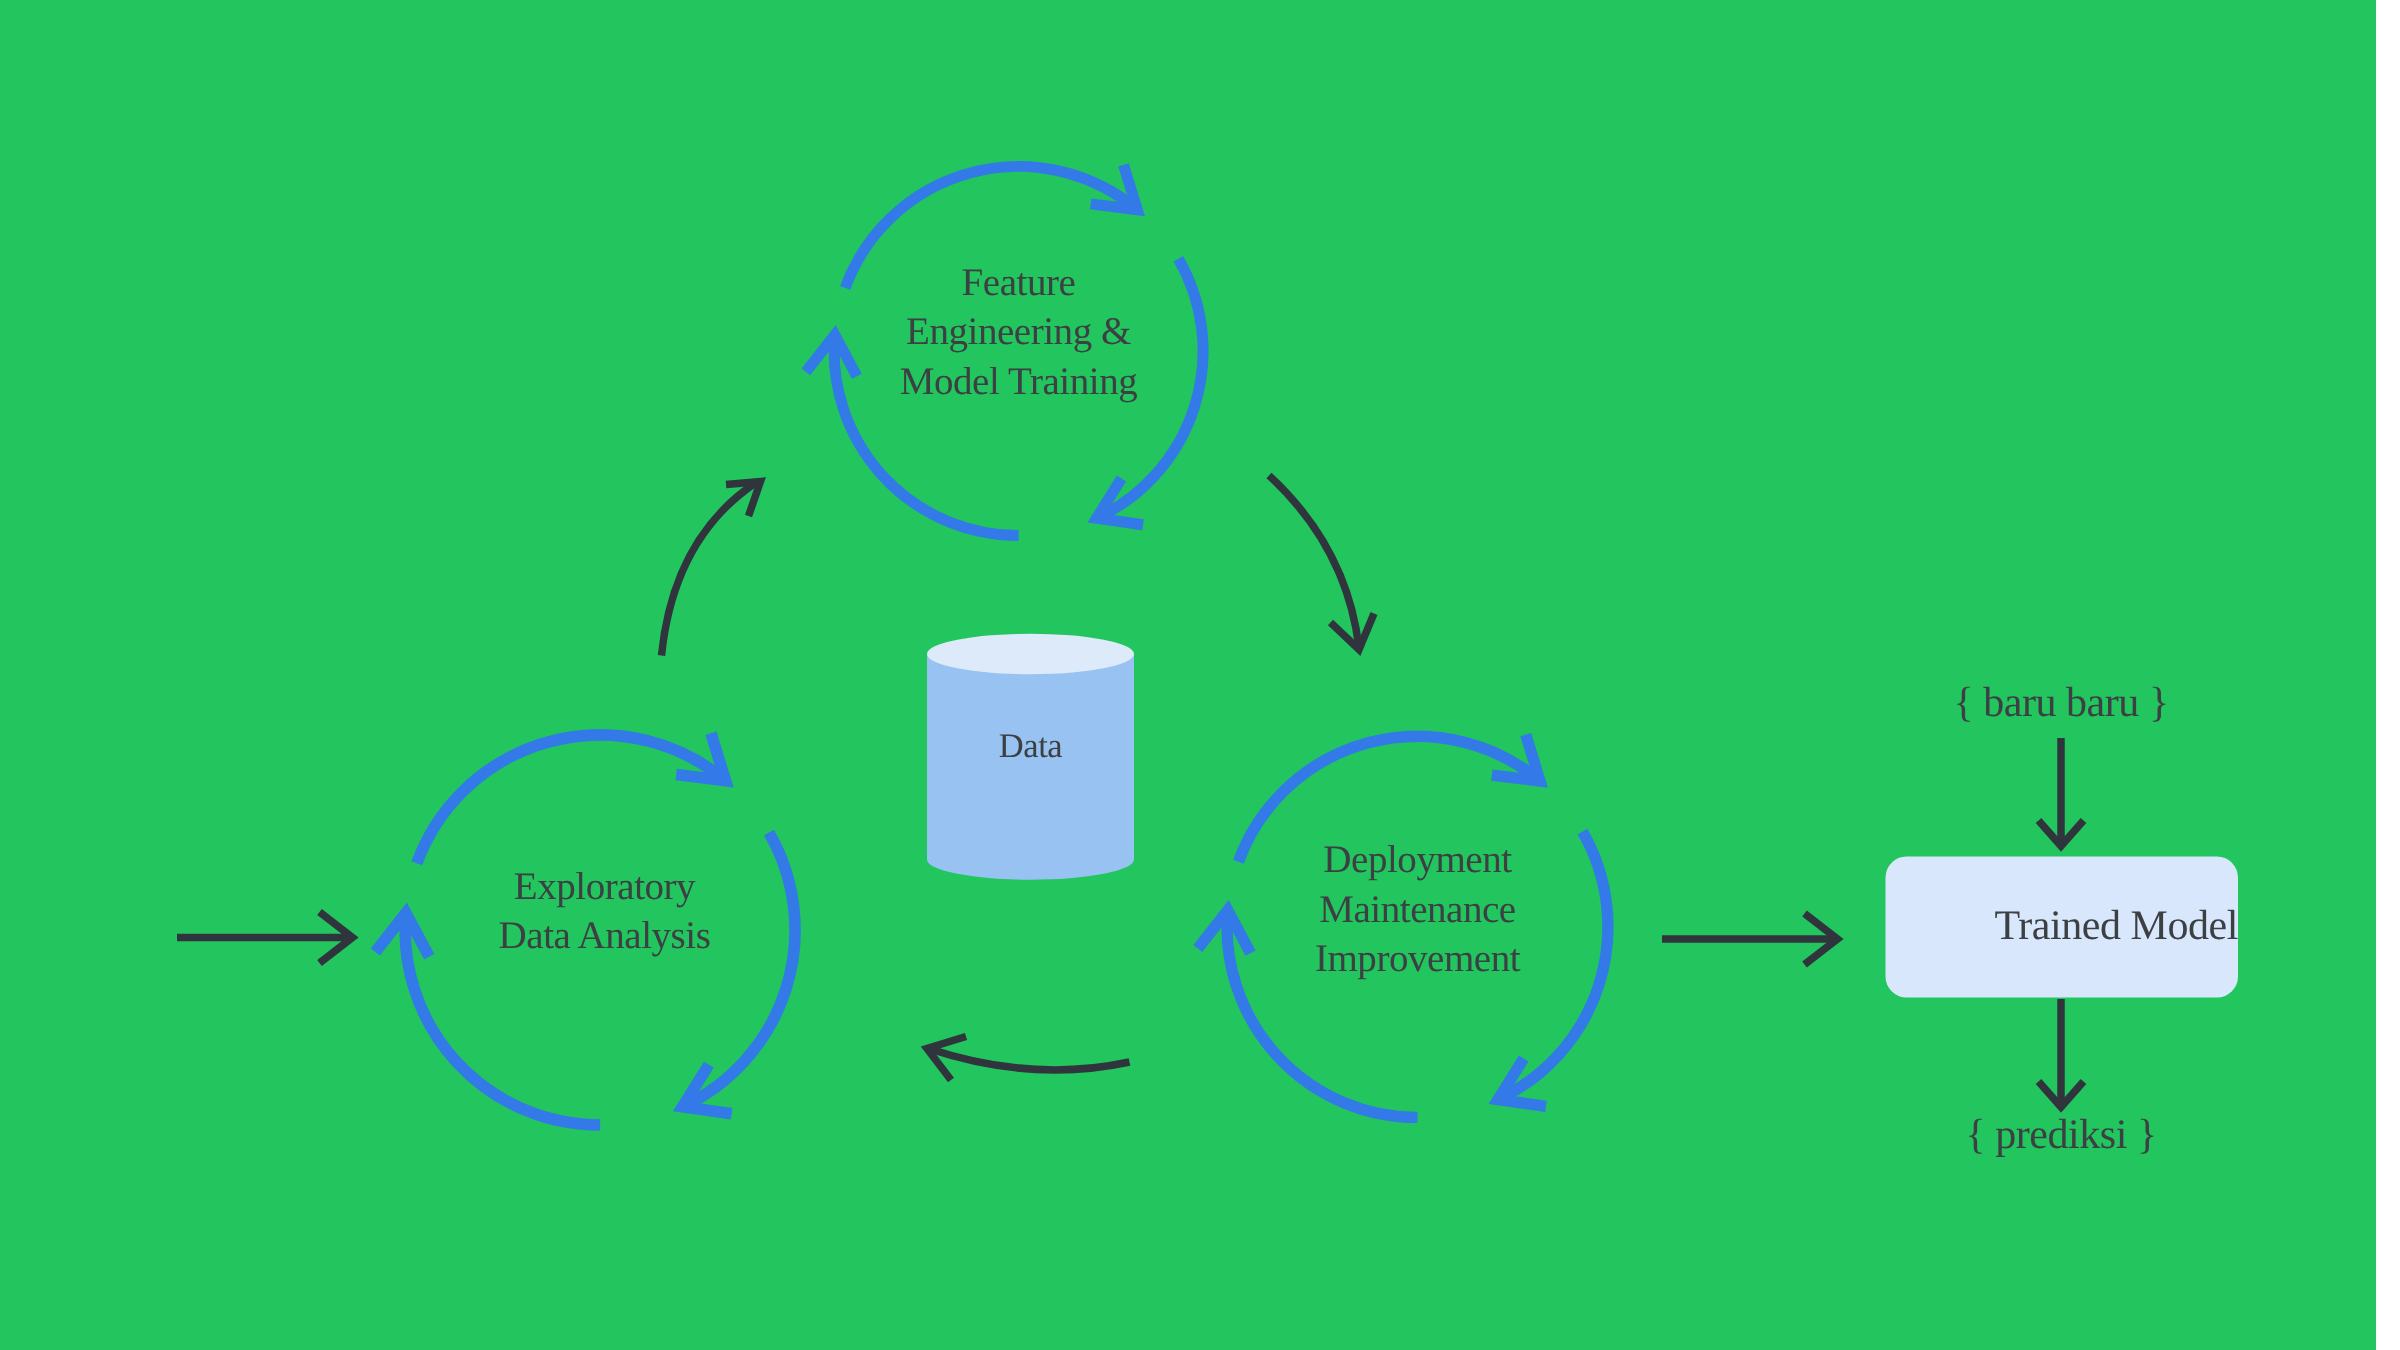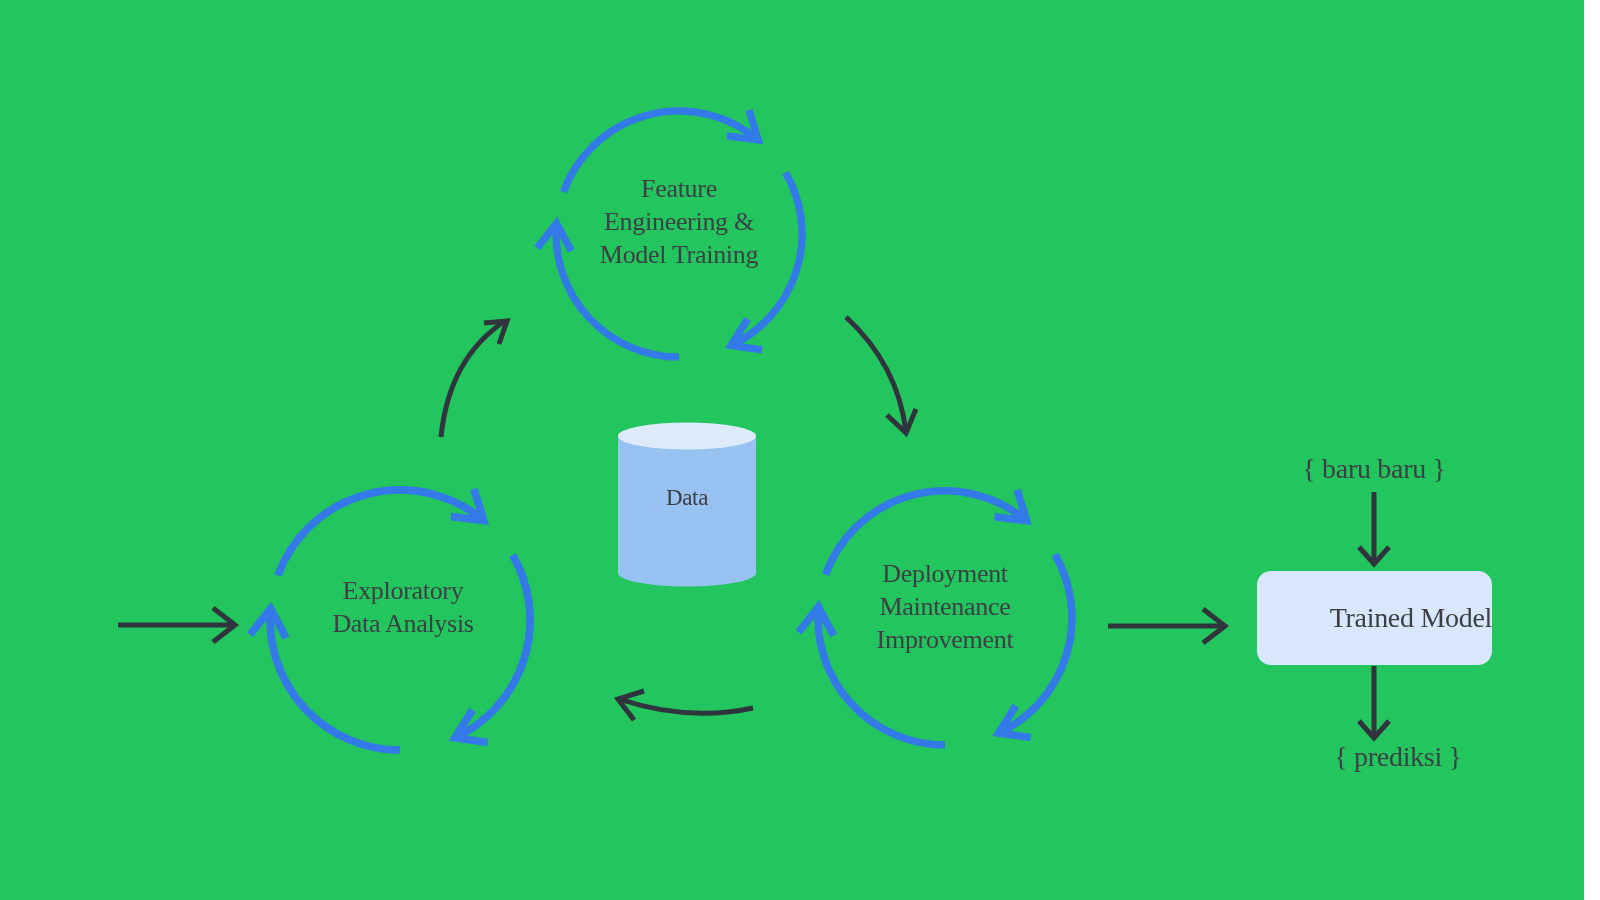--- a/index.html
+++ b/index.html
@@ -132,15 +132,15 @@
 Data Analysis</div>
 
   <div class="label data-label" style="left:687px; top:497px;">Data</div>
 
   <div class="label side-label" style="left:1374px; top:469px;">{ baru baru }</div>
 
   <div class="model-box">
     <span class="model-label">Trained Model</span>
   </div>
 
-  <div class="label side-label" style="left:1374px; top:757px;margin-left:24px;">{ prediksi }</div>
+  <div class="label side-label" style="left:1374px; top:757px;">{ prediksi }</div>
 
 </div>
 
 </body></html>

